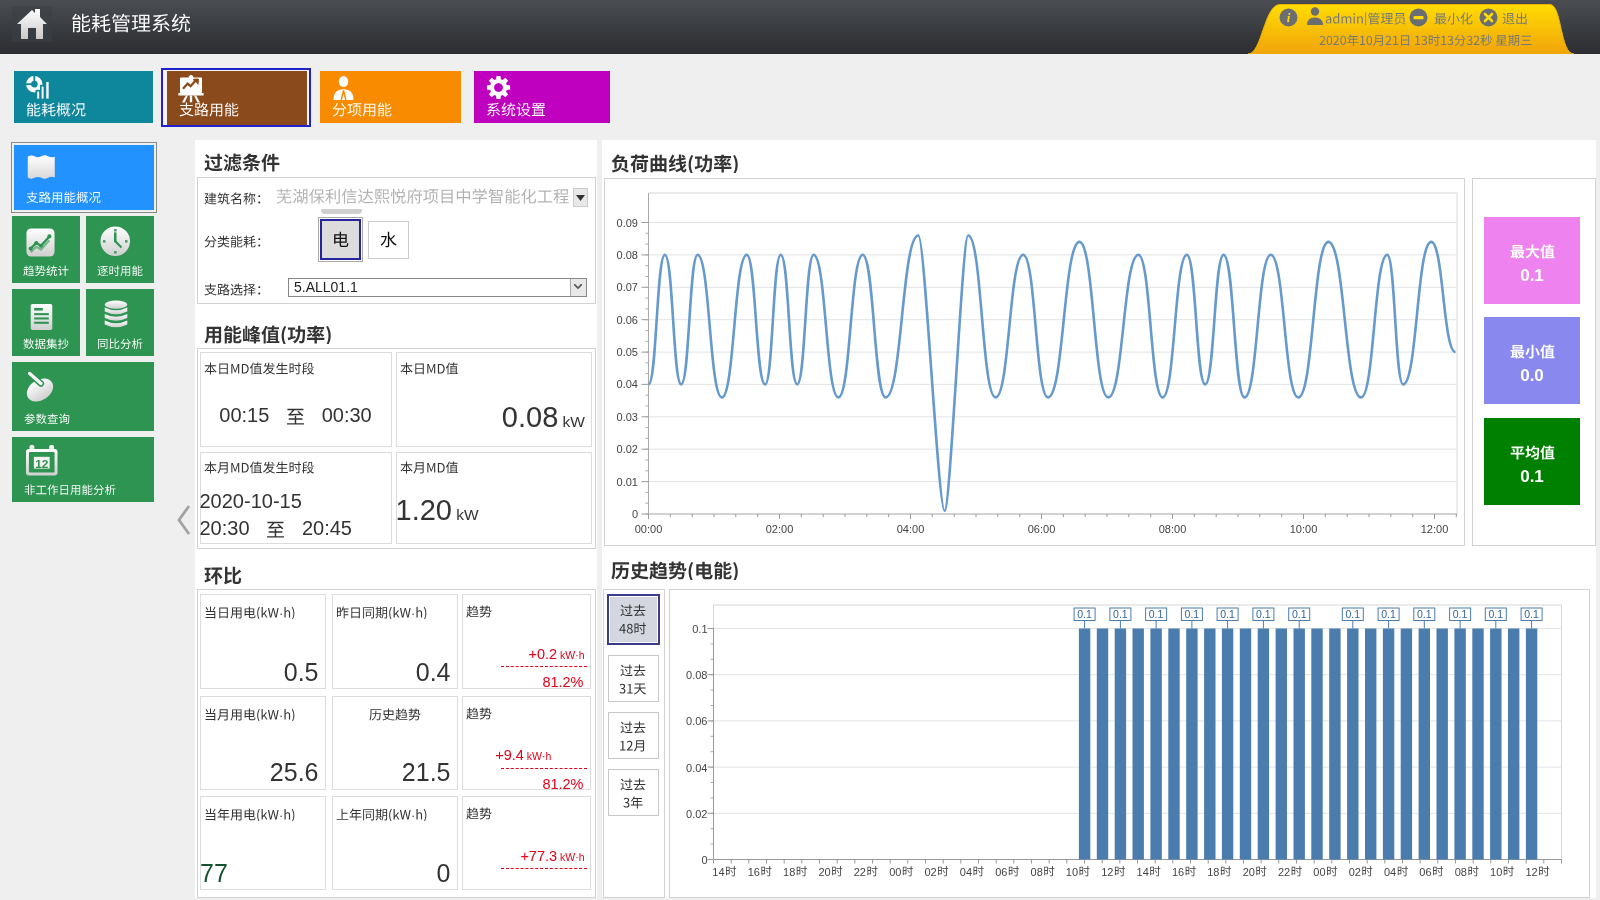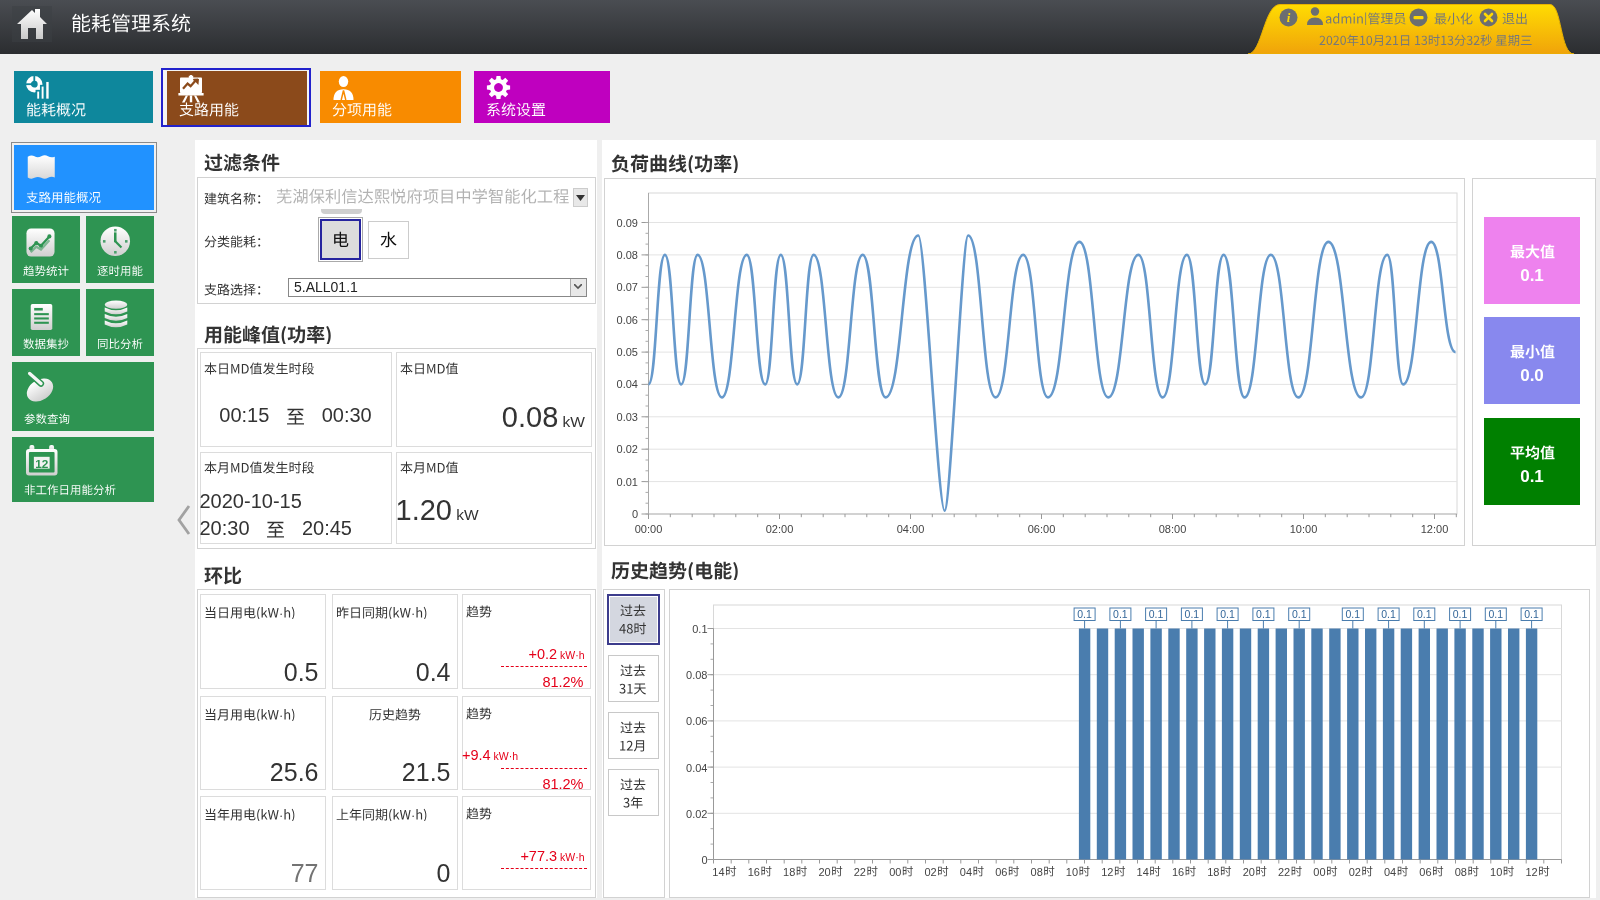--- a/index.html
+++ b/index.html
@@ -336,28 +336,28 @@
 <div class="ab" style="left:200px;top:760.3px;width:118.5px;text-align:right;font-size:25px;line-height:25px;color:#333">25.6</div>
 <div class="ab" style="left:331.5px;top:695.5px;width:126px;height:94px;border:1px solid #dcdcdc"></div>
 <div class="ab" style="left:368.5px;top:706.5px"><svg width="52.0" height="13.0" viewBox="0 0 52.0 13.0">
         <path fill="#333333" transform="translate(0,11.44) scale(0.0130,-0.0130)" d="M115 791V472C115 320 109 113 35 -35C53 -43 87 -64 101 -77C180 80 191 311 191 472V720H947V791ZM494 667C493 610 491 554 488 501H255V430H482C463 234 405 74 212 -20C229 -33 252 -58 262 -75C471 32 535 211 558 430H818C804 156 788 47 759 21C749 9 737 7 717 7C694 7 632 8 569 14C582 -7 592 -39 593 -61C654 -65 714 -66 746 -63C782 -60 803 -53 824 -27C861 13 878 135 894 466C895 476 896 501 896 501H564C568 554 569 610 571 667Z M1196 610H1463V423H1196ZM1540 610H1808V423H1540ZM1237 317 1170 292C1209 206 1259 141 1320 90C1258 49 1170 14 1043 -13C1059 -30 1079 -63 1088 -80C1223 -48 1318 -5 1385 45C1518 -35 1697 -64 1929 -78C1934 -52 1949 -19 1964 -1C1738 8 1569 30 1443 97C1511 172 1532 259 1538 351H1884V682H1540V836H1463V682H1123V351H1461C1456 274 1439 201 1378 139C1321 183 1274 241 1237 317Z M2614 683H2783C2762 639 2736 586 2711 540H2522C2559 585 2589 634 2614 683ZM2527 367V302H2827V191H2491V123H2901V540H2790C2821 603 2853 674 2878 733L2829 749L2817 745H2642C2652 768 2660 792 2668 814L2596 825C2570 741 2519 635 2441 554C2458 545 2483 526 2496 511L2514 531V472H2827V367ZM2108 381C2105 209 2095 59 2031 -36C2048 -46 2077 -70 2088 -81C2124 -23 2146 50 2159 134C2246 -21 2390 -49 2603 -49H2939C2943 -28 2957 6 2969 24C2911 22 2650 22 2603 22C2493 22 2402 29 2329 61V250H2464V316H2329V451H2467V522H2311V637H2445V705H2311V840H2240V705H2086V637H2240V522H2052V451H2258V105C2222 137 2193 180 2171 238C2175 282 2177 329 2178 377Z M3214 840V742H3064V675H3214V578L3049 552L3064 483L3214 509V420C3214 409 3210 405 3197 405C3185 405 3142 405 3096 406C3105 388 3114 361 3117 343C3183 342 3223 343 3249 354C3276 364 3283 382 3283 420V521L3420 545L3417 612L3283 589V675H3413V742H3283V840ZM3425 350C3422 326 3417 302 3412 280H3091V213H3391C3348 106 3258 26 3044 -16C3059 -32 3078 -62 3084 -81C3326 -27 3425 75 3472 213H3781C3767 83 3751 25 3729 7C3719 -2 3707 -3 3686 -3C3662 -3 3596 -2 3531 3C3544 -15 3554 -44 3555 -65C3619 -69 3681 -70 3712 -68C3748 -66 3770 -61 3791 -40C3824 -10 3841 66 3860 247C3861 257 3863 280 3863 280H3491C3496 303 3500 326 3503 350H3449C3514 382 3559 424 3589 477C3635 445 3677 414 3705 390L3746 449C3715 474 3668 507 3617 540C3631 580 3640 626 3645 678H3770C3768 474 3775 349 3876 349C3930 349 3954 376 3962 476C3944 480 3920 492 3905 504C3902 438 3896 416 3879 416C3836 415 3834 525 3839 742H3651L3655 840H3585L3581 742H3435V678H3576C3571 641 3565 608 3556 578L3470 629L3430 578C3462 560 3496 538 3531 516C3503 465 3460 426 3393 397C3406 387 3424 366 3433 350Z"></path>
       </svg></div>
 <div class="ab" style="left:331.5px;top:760.3px;width:119px;text-align:right;font-size:25px;line-height:25px;color:#333">21.5</div>
 <div class="ab" style="left:462px;top:695.5px;width:128.5px;height:94px;border:1px solid #dcdcdc"></div>
 <div class="ab" style="left:466px;top:705.7px"><svg width="26.0" height="13.0" viewBox="0 0 26.0 13.0">
         <path fill="#333333" transform="translate(0,11.44) scale(0.0130,-0.0130)" d="M614 683H783C762 639 736 586 711 540H522C559 585 589 634 614 683ZM527 367V302H827V191H491V123H901V540H790C821 603 853 674 878 733L829 749L817 745H642C652 768 660 792 668 814L596 825C570 741 519 635 441 554C458 545 483 526 496 511L514 531V472H827V367ZM108 381C105 209 95 59 31 -36C48 -46 77 -70 88 -81C124 -23 146 50 159 134C246 -21 390 -49 603 -49H939C943 -28 957 6 969 24C911 22 650 22 603 22C493 22 402 29 329 61V250H464V316H329V451H467V522H311V637H445V705H311V840H240V705H86V637H240V522H52V451H258V105C222 137 193 180 171 238C175 282 177 329 178 377Z M1214 840V742H1064V675H1214V578L1049 552L1064 483L1214 509V420C1214 409 1210 405 1197 405C1185 405 1142 405 1096 406C1105 388 1114 361 1117 343C1183 342 1223 343 1249 354C1276 364 1283 382 1283 420V521L1420 545L1417 612L1283 589V675H1413V742H1283V840ZM1425 350C1422 326 1417 302 1412 280H1091V213H1391C1348 106 1258 26 1044 -16C1059 -32 1078 -62 1084 -81C1326 -27 1425 75 1472 213H1781C1767 83 1751 25 1729 7C1719 -2 1707 -3 1686 -3C1662 -3 1596 -2 1531 3C1544 -15 1554 -44 1555 -65C1619 -69 1681 -70 1712 -68C1748 -66 1770 -61 1791 -40C1824 -10 1841 66 1860 247C1861 257 1863 280 1863 280H1491C1496 303 1500 326 1503 350H1449C1514 382 1559 424 1589 477C1635 445 1677 414 1705 390L1746 449C1715 474 1668 507 1617 540C1631 580 1640 626 1645 678H1770C1768 474 1775 349 1876 349C1930 349 1954 376 1962 476C1944 480 1920 492 1905 504C1902 438 1896 416 1879 416C1836 415 1834 525 1839 742H1651L1655 840H1585L1581 742H1435V678H1576C1571 641 1565 608 1556 578L1470 629L1430 578C1462 560 1496 538 1531 516C1503 465 1460 426 1393 397C1406 387 1424 366 1433 350Z"></path>
       </svg></div>
-<div class="ab" style="left:462px;top:748.4px;width:122.5px;text-align:left;font-size:14.5px;line-height:14.5px;color:#e50019">+9.4<span style="font-size:10.5px">&nbsp;kW·h</span></div>
+<div class="ab" style="left:462px;top:748.4px;width:122.5px;text-align:center;font-size:14.5px;line-height:14.5px;color:#e50019">+9.4<span style="font-size:10.5px">&nbsp;kW·h</span></div>
 <div class="ab" style="left:501px;top:767.5px;width:85.5px;border-top:1px dashed #e50019"></div>
 <div class="ab" style="left:462px;top:776.5px;width:121.5px;text-align:right;font-size:14.5px;line-height:14.5px;color:#e50019">81.2%</div>
 <div class="ab" style="left:200px;top:796px;width:125.5px;height:94px;border:1px solid #dcdcdc"></div>
 <div class="ab" style="left:204.0px;top:807px"><svg width="91.6" height="13.0" viewBox="0 0 91.6 13.0">
         <path fill="#333333" transform="translate(0,11.44) scale(0.0130,-0.0130)" d="M121 769C174 698 228 601 250 536L322 569C299 632 244 726 189 796ZM801 805C772 728 716 622 673 555L738 530C783 594 839 693 882 778ZM115 38V-37H790V-81H869V486H540V840H458V486H135V411H790V266H168V194H790V38Z M1048 223V151H1512V-80H1589V151H1954V223H1589V422H1884V493H1589V647H1907V719H1307C1324 753 1339 788 1353 824L1277 844C1229 708 1146 578 1050 496C1069 485 1101 460 1115 448C1169 500 1222 569 1268 647H1512V493H1213V223ZM1288 223V422H1512V223Z M2153 770V407C2153 266 2143 89 2032 -36C2049 -45 2079 -70 2090 -85C2167 0 2201 115 2216 227H2467V-71H2543V227H2813V22C2813 4 2806 -2 2786 -3C2767 -4 2699 -5 2629 -2C2639 -22 2651 -55 2655 -74C2749 -75 2807 -74 2841 -62C2875 -50 2887 -27 2887 22V770ZM2227 698H2467V537H2227ZM2813 698V537H2543V698ZM2227 466H2467V298H2223C2226 336 2227 373 2227 407ZM2813 466V298H2543V466Z M3452 408V264H3204V408ZM3531 408H3788V264H3531ZM3452 478H3204V621H3452ZM3531 478V621H3788V478ZM3126 695V129H3204V191H3452V85C3452 -32 3485 -63 3597 -63C3622 -63 3791 -63 3818 -63C3925 -63 3949 -10 3962 142C3939 148 3907 162 3887 176C3880 46 3870 13 3814 13C3778 13 3632 13 3602 13C3542 13 3531 25 3531 83V191H3865V695H3531V838H3452V695Z M4239 -196 4295 -171C4209 -29 4168 141 4168 311C4168 480 4209 649 4295 792L4239 818C4147 668 4092 507 4092 311C4092 114 4147 -47 4239 -196Z M4430 0H4520V143L4622 262L4781 0H4880L4675 324L4856 543H4754L4524 257H4520V796H4430Z M5071 0H5181L5290 442C5302 500 5316 553 5327 609H5331C5343 553 5354 500 5367 442L5478 0H5590L5741 733H5653L5574 334C5561 255 5547 176 5534 96H5528C5510 176 5494 256 5476 334L5374 733H5289L5188 334C5170 255 5152 176 5136 96H5132C5117 176 5103 255 5088 334L5011 733H4916Z M5875 250 A58 58 0 1 0 5991 250 A58 58 0 1 0 5875 250 Z M6190 0H6282V394C6336 449 6374 477 6430 477C6502 477 6533 434 6533 332V0H6624V344C6624 482 6572 557 6458 557C6384 557 6328 516 6278 466L6282 578V796H6190Z M6804 -196C6896 -47 6951 114 6951 311C6951 507 6896 668 6804 818L6747 792C6833 649 6876 480 6876 311C6876 141 6833 -29 6747 -171Z"></path>
       </svg></div>
-<div class="ab" style="left:200px;top:860.8px;width:118.5px;text-align:right;font-size:25px;line-height:25px;color:#737373">77</div>
+<div class="ab" style="left:200px;top:860.8px;width:118.5px;font-size:25px;line-height:25px;color:#14532d">77</div>
 <div class="ab" style="left:331.5px;top:796px;width:126px;height:94px;border:1px solid #dcdcdc"></div>
 <div class="ab" style="left:335.5px;top:807px"><svg width="91.6" height="13.0" viewBox="0 0 91.6 13.0">
         <path fill="#333333" transform="translate(0,11.44) scale(0.0130,-0.0130)" d="M427 825V43H51V-32H950V43H506V441H881V516H506V825Z M1048 223V151H1512V-80H1589V151H1954V223H1589V422H1884V493H1589V647H1907V719H1307C1324 753 1339 788 1353 824L1277 844C1229 708 1146 578 1050 496C1069 485 1101 460 1115 448C1169 500 1222 569 1268 647H1512V493H1213V223ZM1288 223V422H1512V223Z M2248 612V547H2756V612ZM2368 378H2632V188H2368ZM2299 442V51H2368V124H2702V442ZM2088 788V-82H2161V717H2840V16C2840 -2 2834 -8 2816 -9C2799 -9 2741 -10 2678 -8C2690 -27 2701 -61 2705 -81C2791 -81 2842 -79 2872 -67C2903 -55 2914 -31 2914 15V788Z M3178 143C3148 76 3095 9 3039 -36C3057 -47 3087 -68 3101 -80C3155 -30 3213 47 3249 123ZM3321 112C3360 65 3406 -1 3424 -42L3486 -6C3465 35 3419 97 3379 143ZM3855 722V561H3650V722ZM3580 790V427C3580 283 3572 92 3488 -41C3505 -49 3536 -71 3548 -84C3608 11 3634 139 3644 260H3855V17C3855 1 3849 -3 3835 -4C3820 -5 3769 -5 3716 -3C3726 -23 3737 -56 3740 -76C3813 -76 3861 -75 3889 -62C3918 -50 3927 -27 3927 16V790ZM3855 494V328H3648C3650 363 3650 396 3650 427V494ZM3387 828V707H3205V828H3137V707H3052V640H3137V231H3038V164H3531V231H3457V640H3531V707H3457V828ZM3205 640H3387V551H3205ZM3205 491H3387V393H3205ZM3205 332H3387V231H3205Z M4239 -196 4295 -171C4209 -29 4168 141 4168 311C4168 480 4209 649 4295 792L4239 818C4147 668 4092 507 4092 311C4092 114 4147 -47 4239 -196Z M4430 0H4520V143L4622 262L4781 0H4880L4675 324L4856 543H4754L4524 257H4520V796H4430Z M5071 0H5181L5290 442C5302 500 5316 553 5327 609H5331C5343 553 5354 500 5367 442L5478 0H5590L5741 733H5653L5574 334C5561 255 5547 176 5534 96H5528C5510 176 5494 256 5476 334L5374 733H5289L5188 334C5170 255 5152 176 5136 96H5132C5117 176 5103 255 5088 334L5011 733H4916Z M5875 250 A58 58 0 1 0 5991 250 A58 58 0 1 0 5875 250 Z M6190 0H6282V394C6336 449 6374 477 6430 477C6502 477 6533 434 6533 332V0H6624V344C6624 482 6572 557 6458 557C6384 557 6328 516 6278 466L6282 578V796H6190Z M6804 -196C6896 -47 6951 114 6951 311C6951 507 6896 668 6804 818L6747 792C6833 649 6876 480 6876 311C6876 141 6833 -29 6747 -171Z"></path>
       </svg></div>
 <div class="ab" style="left:331.5px;top:860.8px;width:119px;text-align:right;font-size:25px;line-height:25px;color:#333">0</div>
 <div class="ab" style="left:462px;top:796px;width:128.5px;height:94px;border:1px solid #dcdcdc"></div>
 <div class="ab" style="left:466px;top:806.2px"><svg width="26.0" height="13.0" viewBox="0 0 26.0 13.0">
         <path fill="#333333" transform="translate(0,11.44) scale(0.0130,-0.0130)" d="M614 683H783C762 639 736 586 711 540H522C559 585 589 634 614 683ZM527 367V302H827V191H491V123H901V540H790C821 603 853 674 878 733L829 749L817 745H642C652 768 660 792 668 814L596 825C570 741 519 635 441 554C458 545 483 526 496 511L514 531V472H827V367ZM108 381C105 209 95 59 31 -36C48 -46 77 -70 88 -81C124 -23 146 50 159 134C246 -21 390 -49 603 -49H939C943 -28 957 6 969 24C911 22 650 22 603 22C493 22 402 29 329 61V250H464V316H329V451H467V522H311V637H445V705H311V840H240V705H86V637H240V522H52V451H258V105C222 137 193 180 171 238C175 282 177 329 178 377Z M1214 840V742H1064V675H1214V578L1049 552L1064 483L1214 509V420C1214 409 1210 405 1197 405C1185 405 1142 405 1096 406C1105 388 1114 361 1117 343C1183 342 1223 343 1249 354C1276 364 1283 382 1283 420V521L1420 545L1417 612L1283 589V675H1413V742H1283V840ZM1425 350C1422 326 1417 302 1412 280H1091V213H1391C1348 106 1258 26 1044 -16C1059 -32 1078 -62 1084 -81C1326 -27 1425 75 1472 213H1781C1767 83 1751 25 1729 7C1719 -2 1707 -3 1686 -3C1662 -3 1596 -2 1531 3C1544 -15 1554 -44 1555 -65C1619 -69 1681 -70 1712 -68C1748 -66 1770 -61 1791 -40C1824 -10 1841 66 1860 247C1861 257 1863 280 1863 280H1491C1496 303 1500 326 1503 350H1449C1514 382 1559 424 1589 477C1635 445 1677 414 1705 390L1746 449C1715 474 1668 507 1617 540C1631 580 1640 626 1645 678H1770C1768 474 1775 349 1876 349C1930 349 1954 376 1962 476C1944 480 1920 492 1905 504C1902 438 1896 416 1879 416C1836 415 1834 525 1839 742H1651L1655 840H1585L1581 742H1435V678H1576C1571 641 1565 608 1556 578L1470 629L1430 578C1462 560 1496 538 1531 516C1503 465 1460 426 1393 397C1406 387 1424 366 1433 350Z"></path>
       </svg></div>
 <div class="ab" style="left:462px;top:848.9px;width:122.5px;text-align:right;font-size:14.5px;line-height:14.5px;color:#e50019">+77.3<span style="font-size:10.5px">&nbsp;kW·h</span></div>

